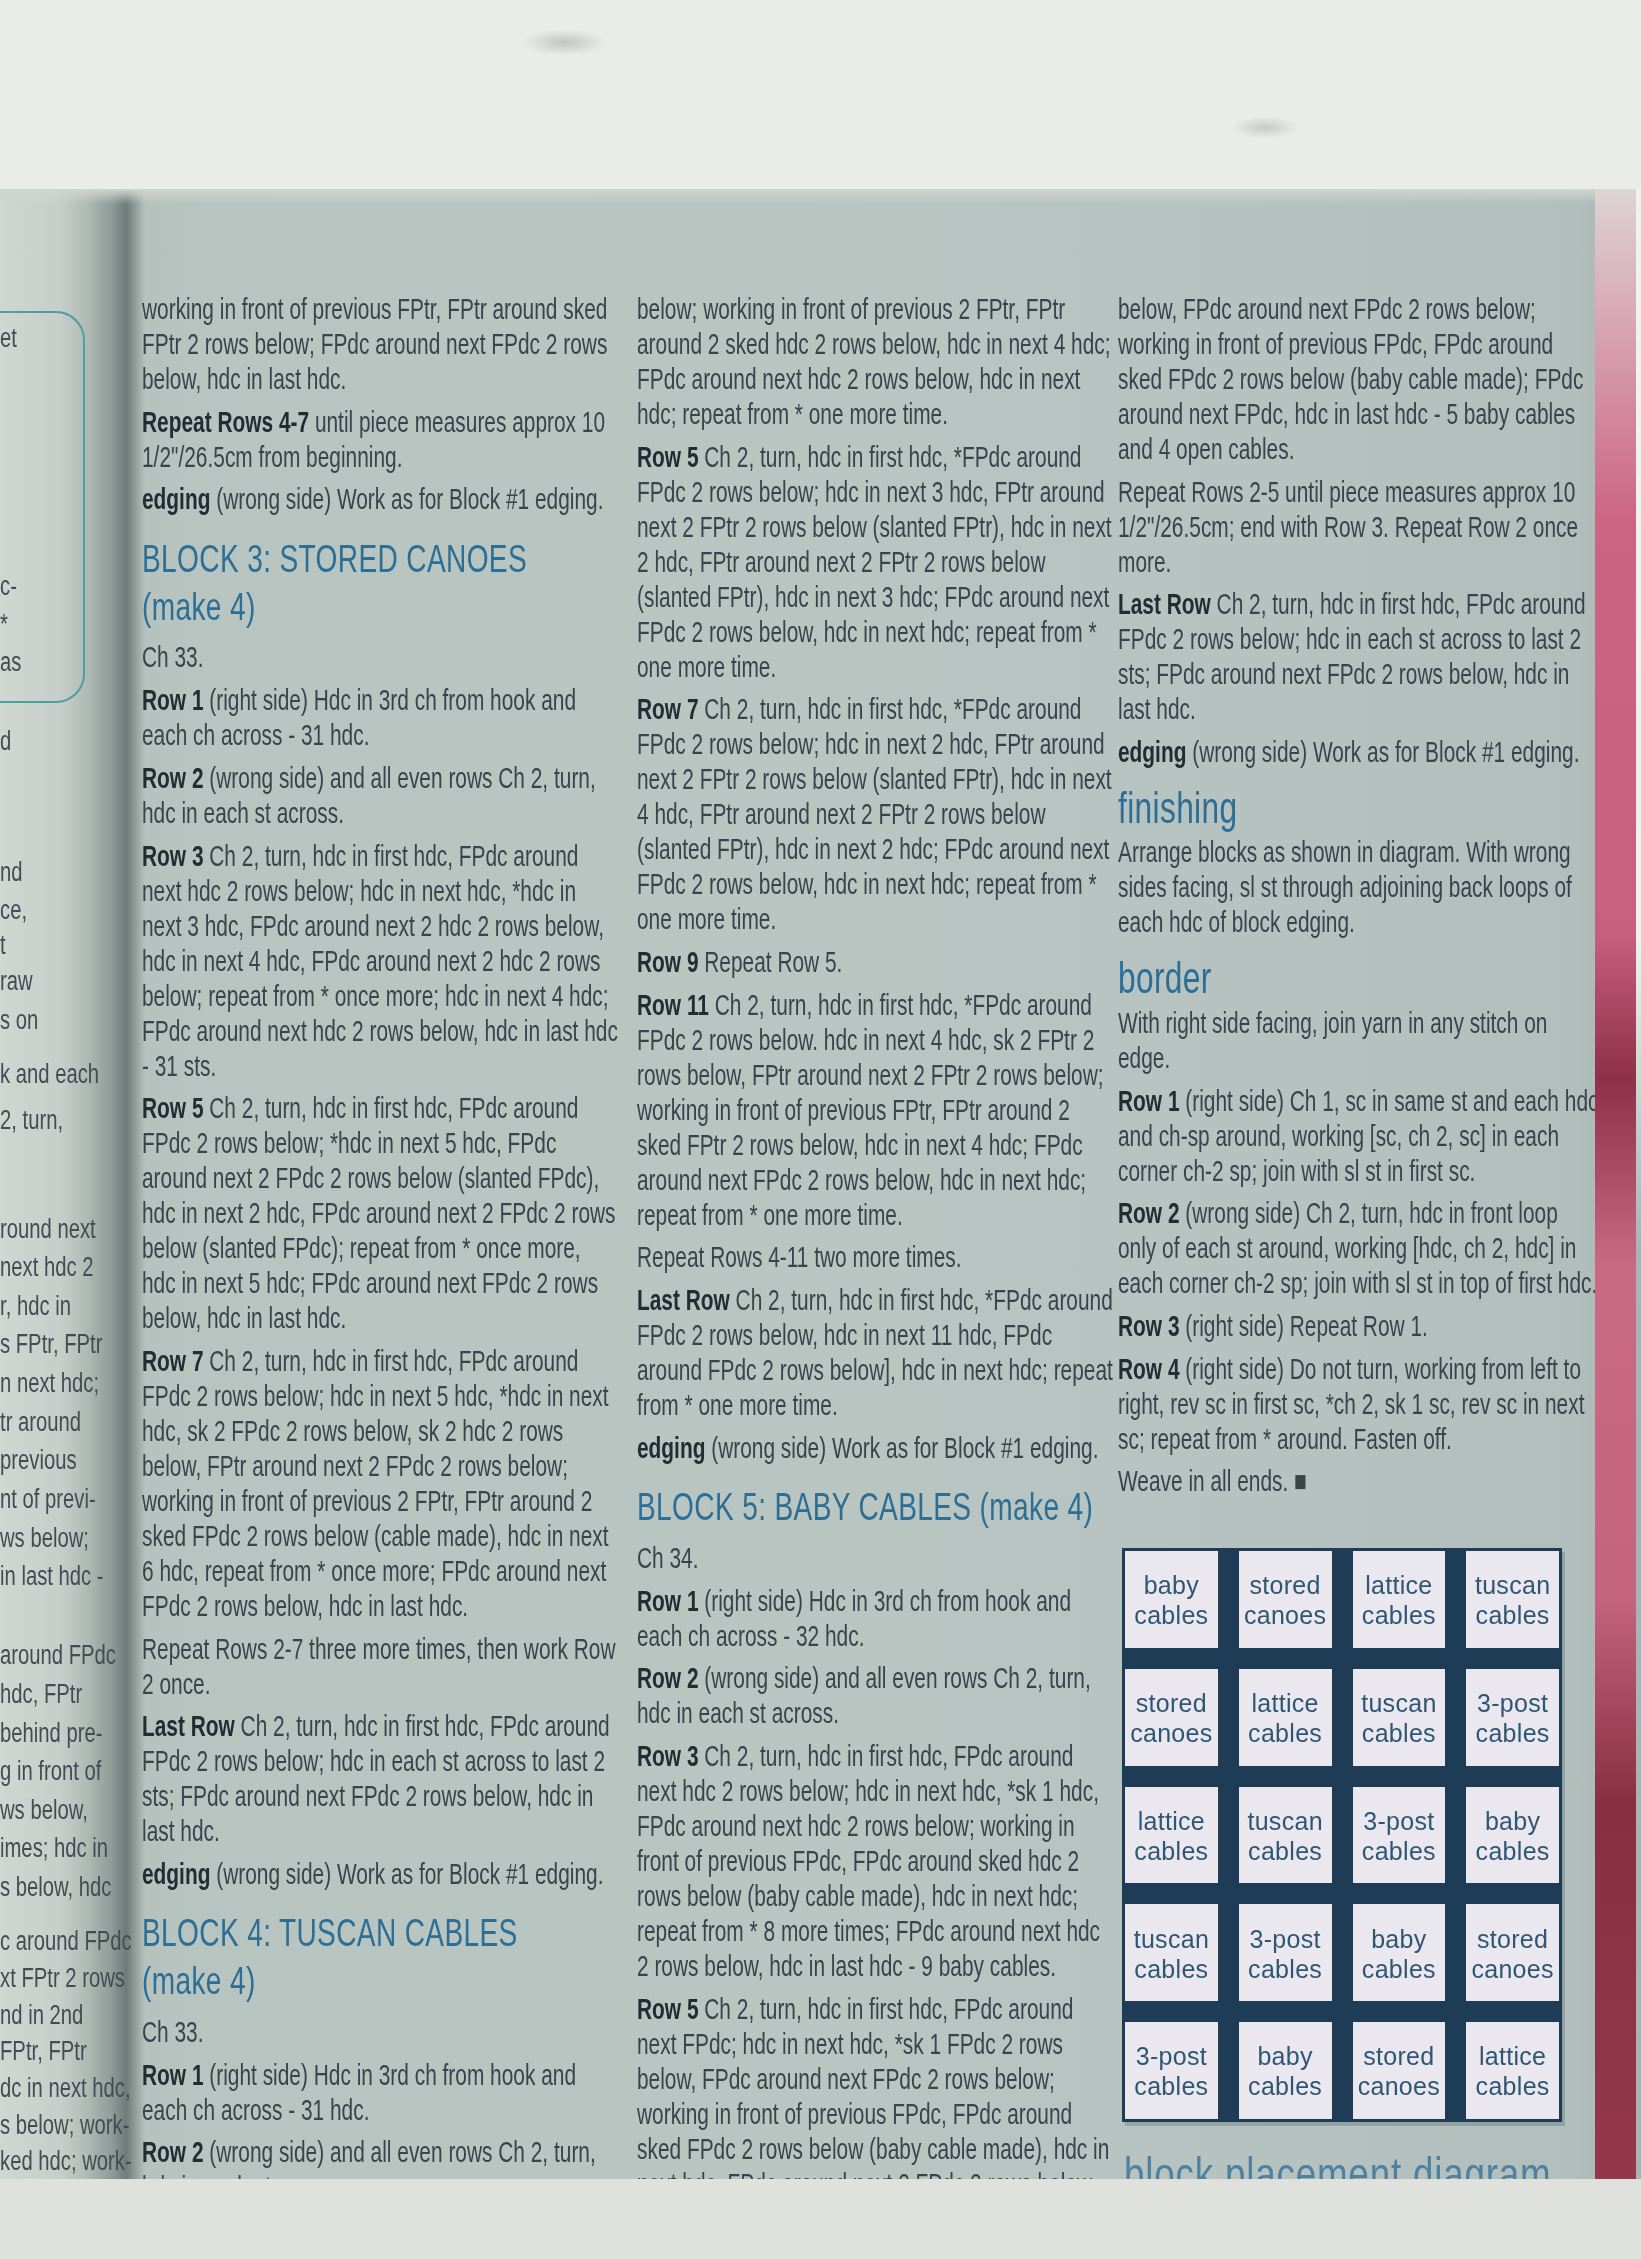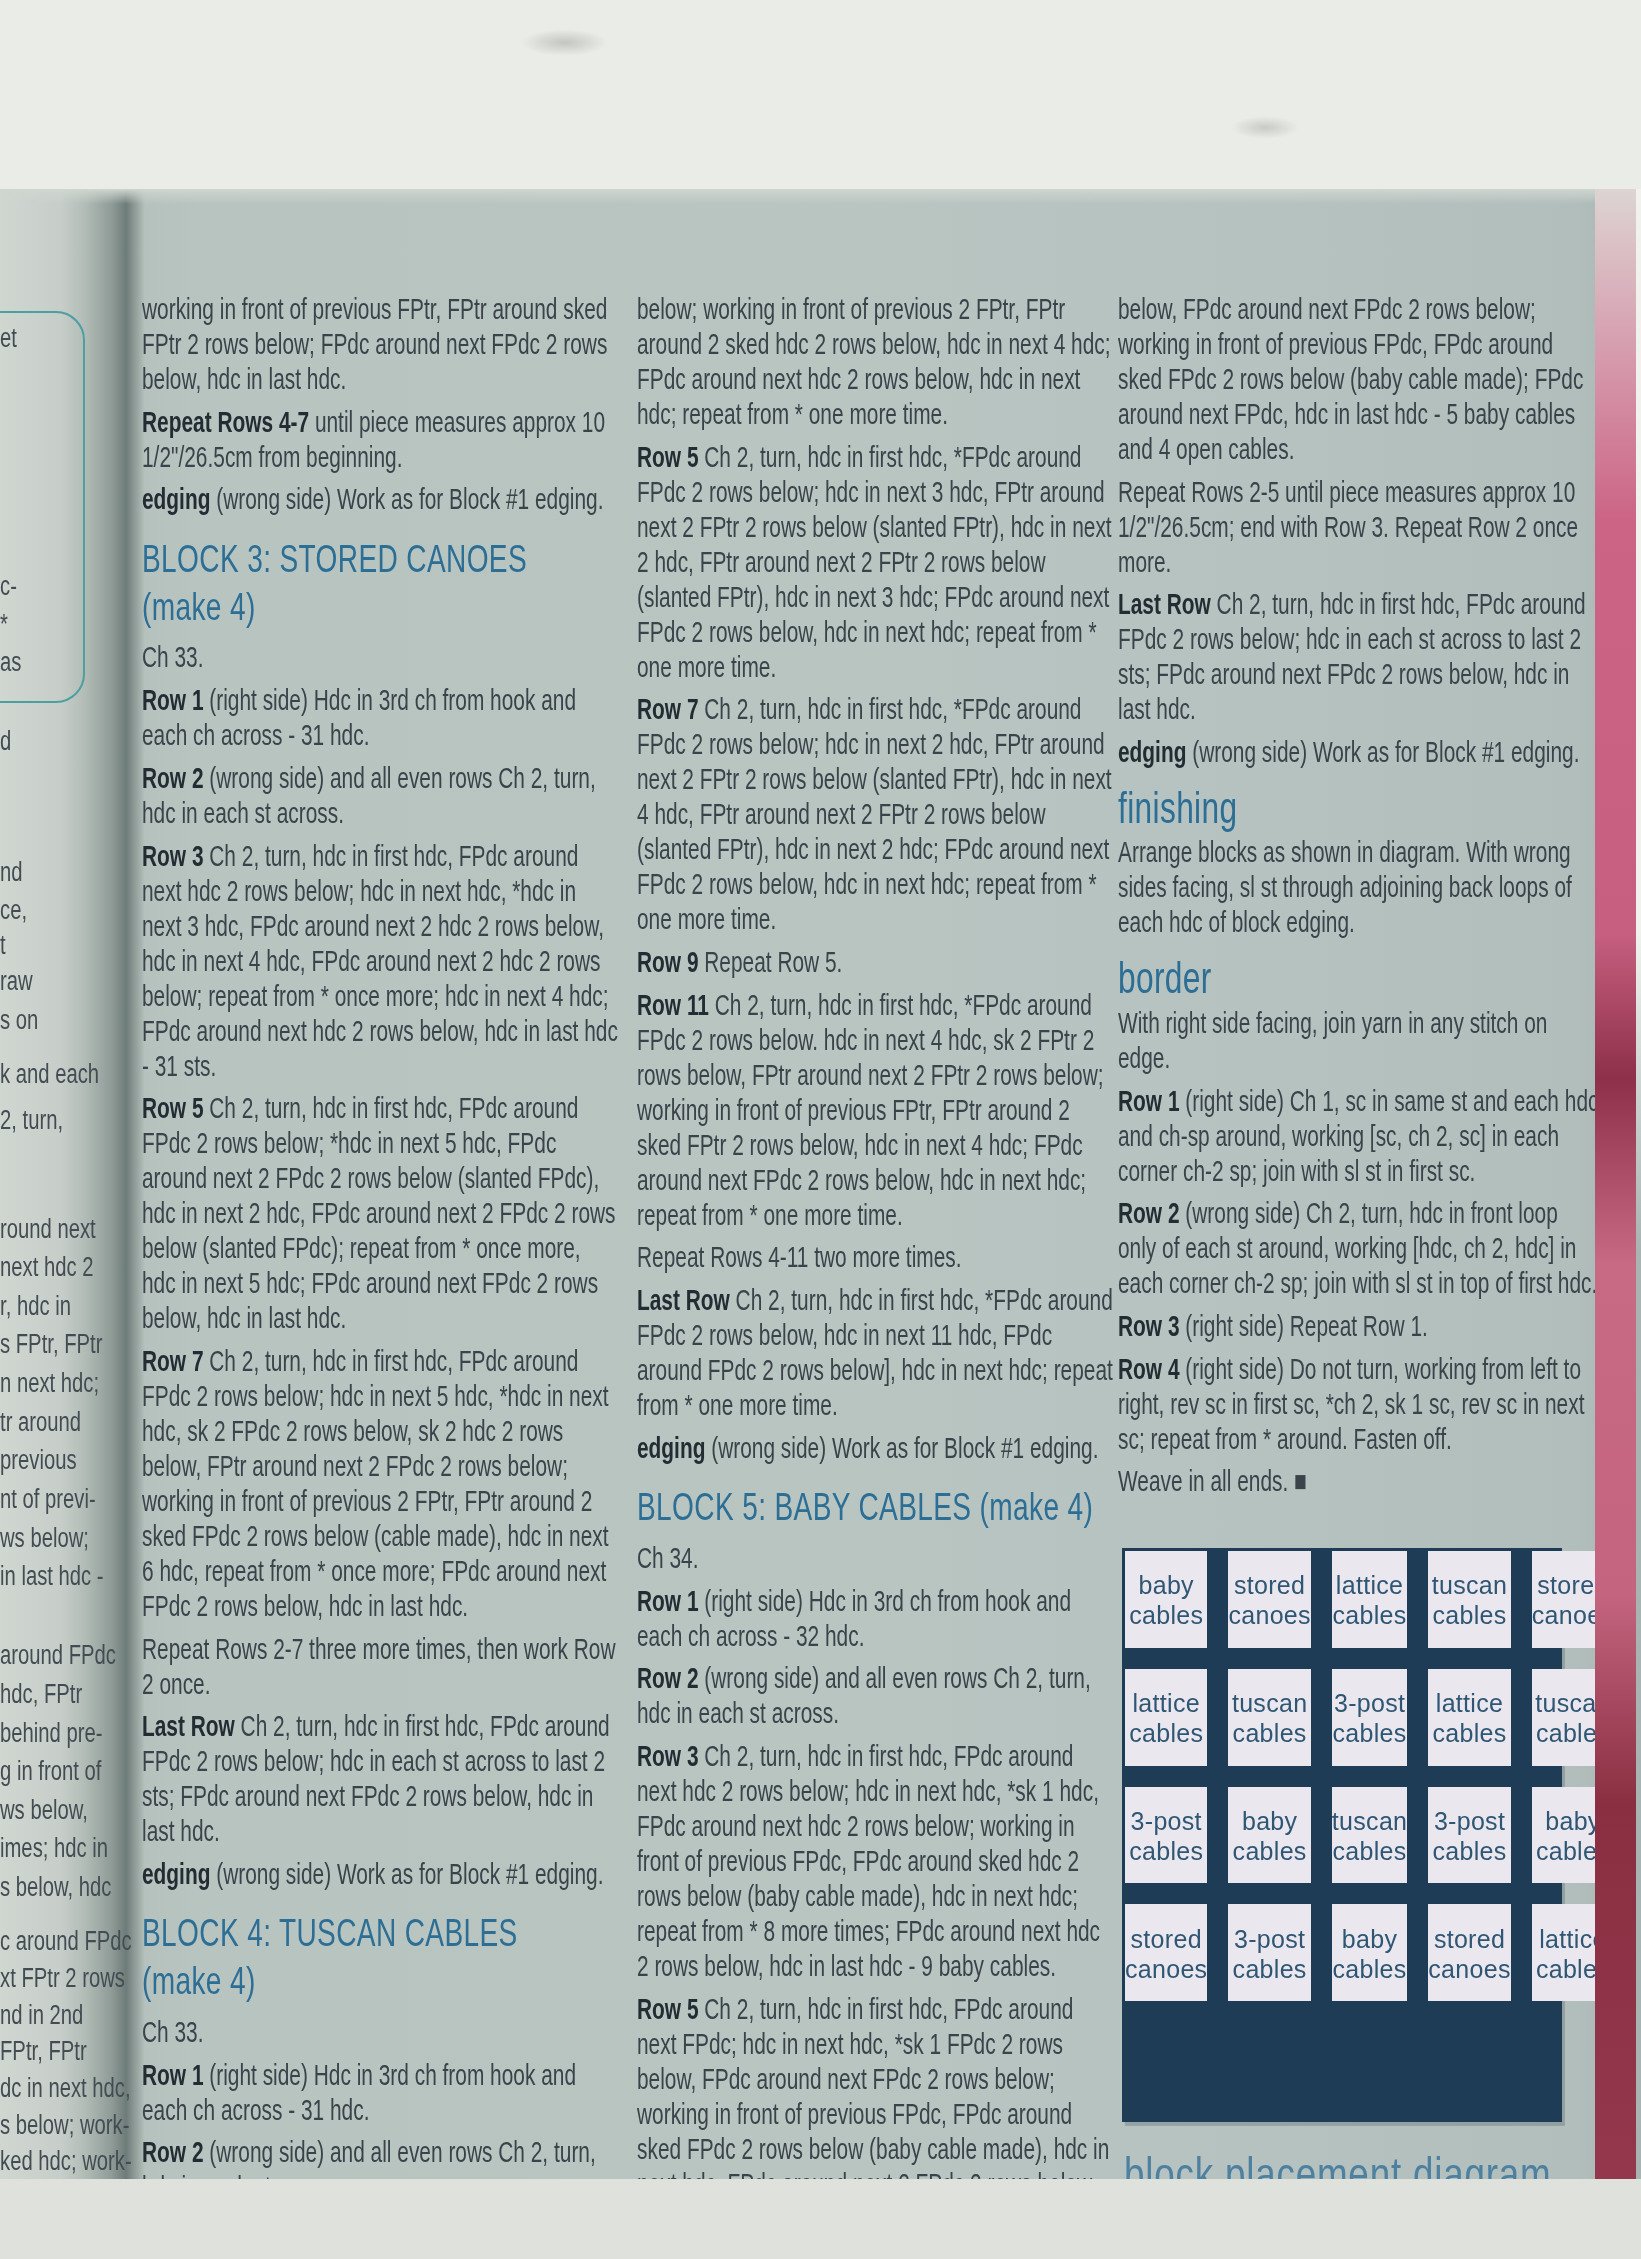--- a/index.html
+++ b/index.html
@@ -34,21 +34,21 @@
   .sheading{color:#2d6e95;font-size:44px;line-height:48px;margin:13.5px 0 3.9px;
         letter-spacing:0.5px;}
 
   
   .frag{position:absolute;left:0;color:#434c52;font-size:27px;line-height:29px;
         white-space:nowrap;transform:scaleX(.75);transform-origin:top left;}
 
   
   .grid{position:absolute;left:1122px;top:1548px;width:440px;height:574px;
         background:#1e3c55;border:3.9px solid #1e3c55;box-sizing:border-box;
-        display:grid;grid-template-columns:repeat(5,1fr);
+        display:grid;grid-template-columns:repeat(4,1fr);
         grid-template-rows:repeat(5,1fr);gap:21px;
         box-shadow:2.9px 3.9px 0 rgba(50,68,78,.25);}
   .cell{background:#eae7ef;color:#2f5673;font-size:25px;line-height:30px;
         text-align:center;padding-top:19.3px;white-space:pre-line;
         font-weight:400;letter-spacing:0.3px;}
   .caption{position:absolute;left:1124px;top:2147px;width:637px;
         color:#4e81a0;font-size:46px;letter-spacing:1px;
         transform:scaleX(.8);transform-origin:top left;}
 
   

